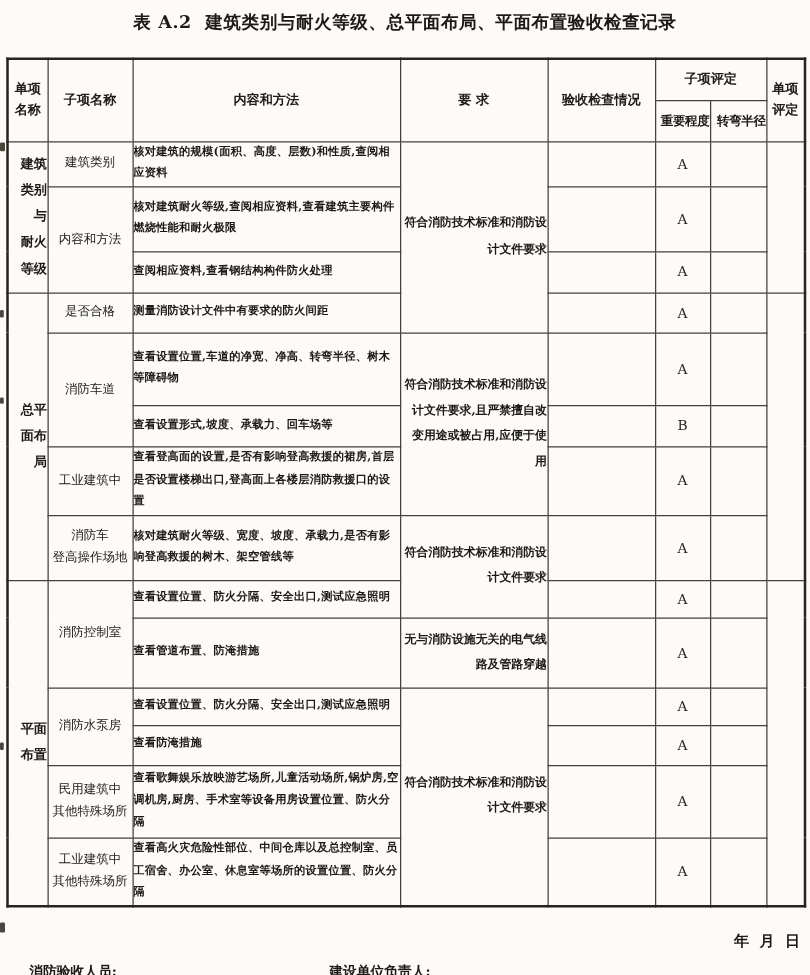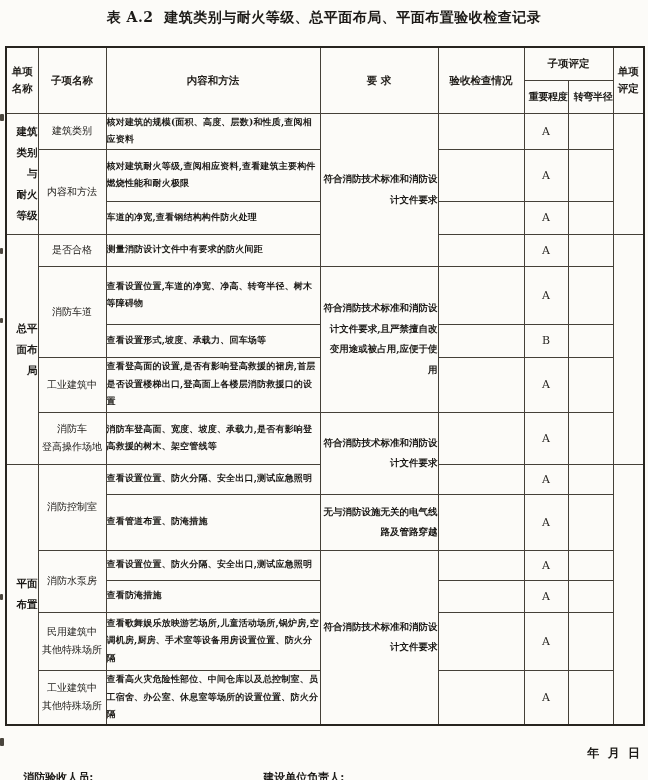--- a/index.html
+++ b/index.html
@@ -156,21 +156,21 @@
 
       <tr style="height:52px">
         <td class="sub" rowspan="2">内容和方法</td>
         <td class="cnt">核对建筑耐火等级,查阅相应资料,查看建筑主要构件燃烧性能和耐火极限</td>
         <td class="blank"></td>
         <td class="grade">A</td>
         <td class="blank"></td>
       </tr>
 
       <tr style="height:33px">
-        <td class="cnt">车道的净宽,查看钢结构构件防火处理</td>
+        <td class="cnt">查阅相应资料,查看钢结构构件防火处理</td>
         <td class="blank"></td>
         <td class="grade">A</td>
         <td class="blank"></td>
       </tr>
 
       <tr style="height:32px">
         <td class="sec" rowspan="5">总平
 面布
 局</td>
         <td class="sub">是否合格</td>
@@ -201,21 +201,21 @@
         <td class="sub">工业建筑中</td>
         <td class="cnt">查看登高面的设置,是否有影响登高救援的裙房,首层是否设置楼梯出口,登高面上各楼层消防救援口的设置</td>
         <td class="blank"></td>
         <td class="grade">A</td>
         <td class="blank"></td>
       </tr>
 
       <tr style="height:52px">
         <td class="sub">消防车
 登高操作场地</td>
-        <td class="cnt">消防车登高面、宽度、坡度、承载力,是否有影响登高救援的树木、架空管线等</td>
+        <td class="cnt">核对建筑耐火等级、宽度、坡度、承载力,是否有影响登高救援的树木、架空管线等</td>
         <td class="req" rowspan="2">符合消防技术标准和消防设计文件要求</td>
         <td class="blank"></td>
         <td class="grade">A</td>
         <td class="blank"></td>
       </tr>
 
       <tr style="height:30px">
         <td class="sec" rowspan="6">平面
 布置</td>
         <td class="sub" rowspan="2">消防控制室</td>

